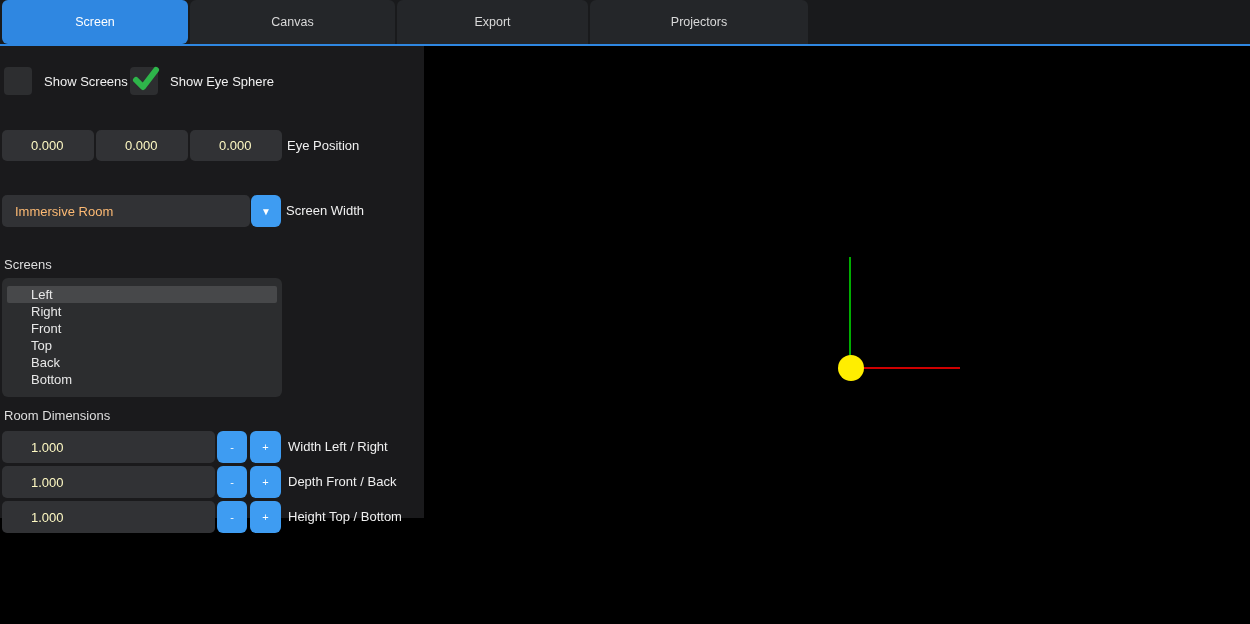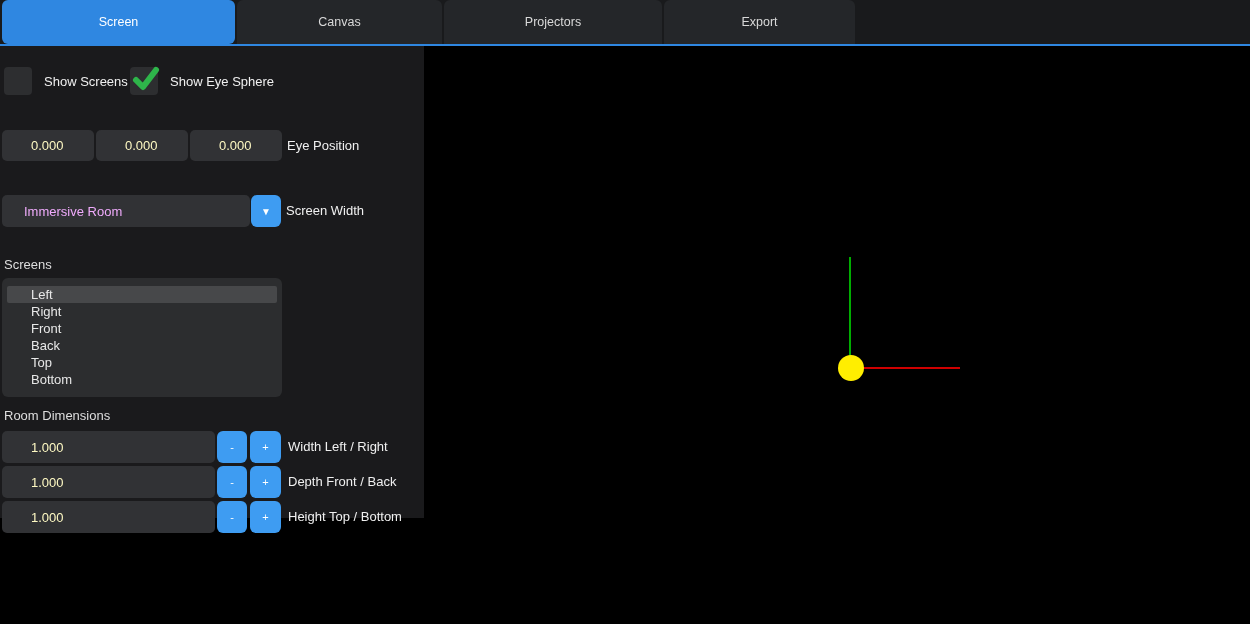--- a/index.html
+++ b/index.html
@@ -24,22 +24,22 @@
   .seclbl { font-size: 13px; color: #dedede; line-height: 14px; }
 
   .checkbox { width: 28px; height: 28px; background: #2d2e30; border-radius: 4px;
     cursor: pointer; }
   .check-svg { position: absolute; pointer-events: none; }
 
   .field { background: #313235; border: none; border-radius: 5px; color: #fef9c3;
     font-size: 13px; font-family: "Liberation Sans", sans-serif; padding-left: 29px;
     outline: none; }
 
-  .ddfield { background: #313235; border-radius: 5px; color: #f0abfc; font-size: 13px;
-    display: flex; align-items: center; padding-left: 22px; cursor: pointer; }
+  .ddfield { background: #313235; border-radius: 5px; color: #fdba74; font-size: 13px;
+    display: flex; align-items: center; padding-left: 13px; cursor: pointer; }
   .bluebtn { background: #3e9cf2; border: none; border-radius: 6px; color: #ffffff;
     display: flex; align-items: center; justify-content: center; cursor: pointer;
     font-family: "Liberation Sans", sans-serif; }
   .dd-arrow { font-size: 10px; color: #ffffff; }
 
   .listbox { background: #2c2d2f; border-radius: 6px; padding-top: 8px; }
   .listitem { height: 17px; line-height: 17px; font-size: 13px; color: #e8e8e8;
     padding-left: 24px; margin: 0 5px; border-radius: 2px; cursor: pointer;
     white-space: nowrap; }
   .listitem.selected { background: #47484a; }
@@ -53,24 +53,24 @@
     background: #00ad00; }
   .axis-x { position: absolute; left: 427px; top: 321px; width: 109px; height: 2px;
     background: #cf0000; }
   .origin { position: absolute; left: 414px; top: 309px; width: 26px; height: 26px;
     border-radius: 50%; background: #ffee00; }
 </style>
 </head>
 <body>
 
 <div class="tabbar">
-  <div class="tab active" style="width:233px">Screen</div>
+  <div class="tab active" style="width:186px">Screen</div>
   <div class="tab" style="width:205px">Canvas</div>
+  <div class="tab" style="width:191px">Export</div>
   <div class="tab" style="width:218px">Projectors</div>
-  <div class="tab" style="width:191px">Export</div>
 </div>
 <div class="tab-underline"></div>
 
 <div class="panel">
 
   <div class="checkbox abs" style="left:4px; top:21px"></div>
   <span class="lbl abs" style="left:44px; top:28px">Show Screens</span>
 
   <div class="checkbox abs" style="left:130px; top:21px"></div>
   <svg class="check-svg" style="left:128px; top:15px" width="34" height="34" viewBox="0 0 34 34">
@@ -87,22 +87,22 @@
   <button class="bluebtn abs" style="left:251px; top:149px; width:30px; height:32px">
     <span class="dd-arrow">▼</span>
   </button>
   <span class="lbl abs" style="left:286px; top:157px">Screen Width</span>
 
   <span class="seclbl abs" style="left:4px; top:212px">Screens</span>
   <div class="listbox abs" style="left:2px; top:232px; width:280px; height:119px">
     <div class="listitem selected">Left</div>
     <div class="listitem">Right</div>
     <div class="listitem">Front</div>
+    <div class="listitem">Top</div>
     <div class="listitem">Back</div>
-    <div class="listitem">Top</div>
     <div class="listitem">Bottom</div>
   </div>
 
   <span class="seclbl abs" style="left:4px; top:363px">Room Dimensions</span>
 
   <input class="field abs" style="left: 2px; top: 385px; width: 213px; height: 32px;" value="1.000">
   <button class="bluebtn stepbtn abs" style="left:217px; top:385px; width:30px; height:32px">-</button>
   <button class="bluebtn stepbtn abs" style="left:250px; top:385px; width:31px; height:32px">+</button>
   <span class="lbl abs" style="left:288px; top:393px">Width Left / Right</span>
 

